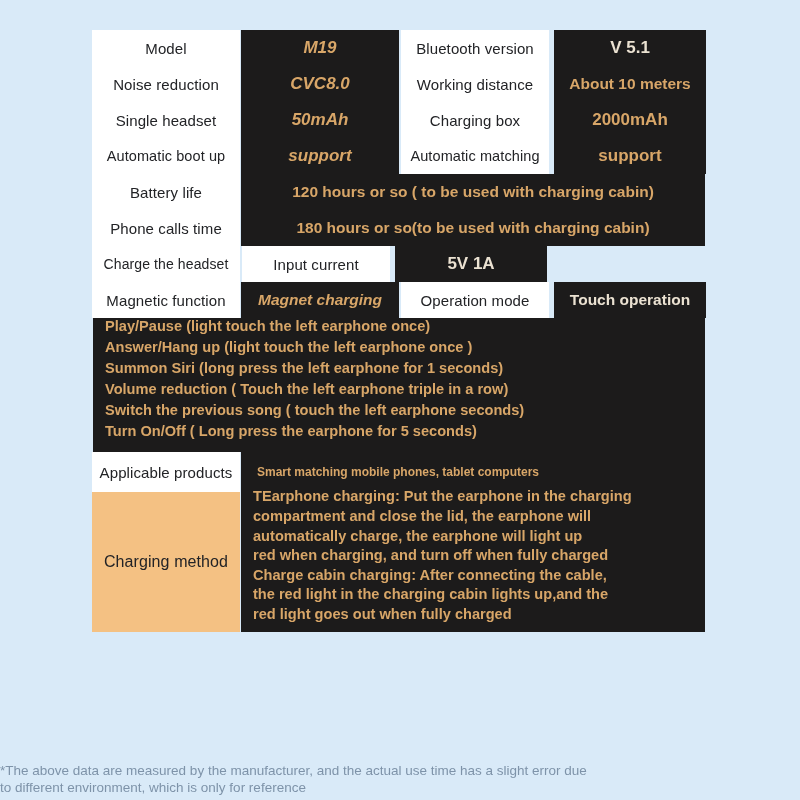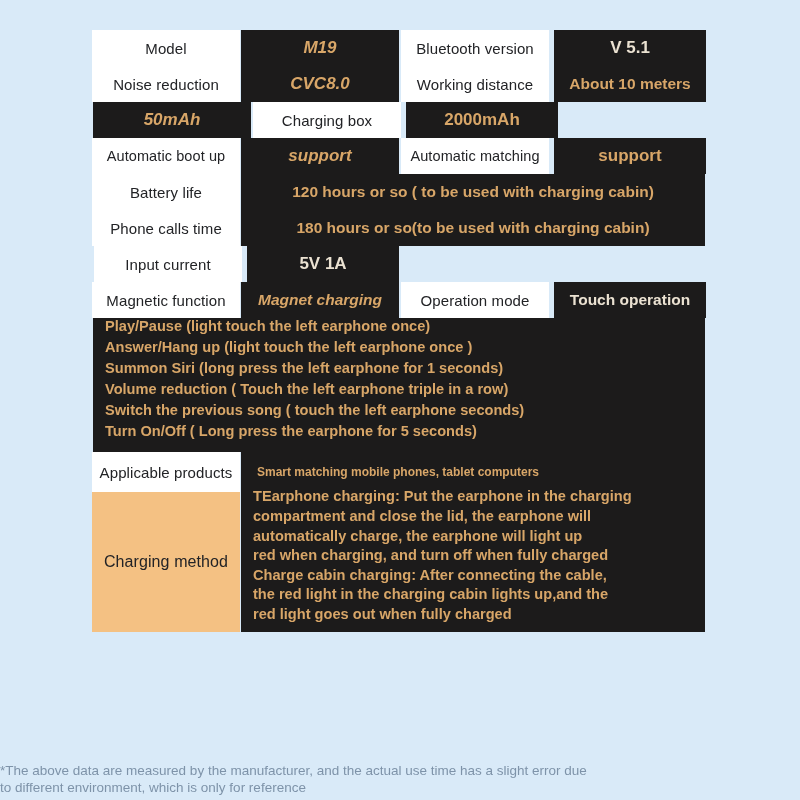--- a/index.html
+++ b/index.html
@@ -62,20 +62,21 @@
     </div>
 
     <div class="row">
       <div class="cell lab">Noise reduction</div>
       <div class="cell val v1">CVC8.0</div>
       <div class="cell lab l2">Working distance</div>
       <div class="cell val v2" style="font-size:15.5px;">About 10 meters</div>
     </div>
 
     <div class="row">
+      <div class="cell lab">Single headset</div>
       <div class="cell val v1">50mAh</div>
       <div class="cell lab l2">Charging box</div>
       <div class="cell val v2">2000mAh</div>
     </div>
 
     <div class="row">
       <div class="cell lab" style="font-size:14.5px;">Automatic boot up</div>
       <div class="cell val v1">support</div>
       <div class="cell lab l2" style="font-size:14.5px;">Automatic matching</div>
       <div class="cell val v2">support</div>
@@ -85,20 +86,21 @@
       <div class="cell lab">Battery life</div>
       <div class="cell val vwide">120 hours or so ( to be used with charging cabin)</div>
     </div>
 
     <div class="row">
       <div class="cell lab">Phone calls time</div>
       <div class="cell val vwide">180 hours or so(to be used with charging cabin)</div>
     </div>
 
     <div class="row">
+      <div class="cell lab" style="font-size:14px;">Charge the headset</div>
       <div class="cell lab l2">Input current</div>
       <div class="cell val v2 cream">5V 1A</div>
     </div>
 
     <div class="row">
       <div class="cell lab">Magnetic function</div>
       <div class="cell val v1" style="font-size:15.5px;">Magnet charging</div>
       <div class="cell lab l2">Operation mode</div>
       <div class="cell val v2 cream" style="font-size:15.5px;">Touch operation</div>
     </div>

